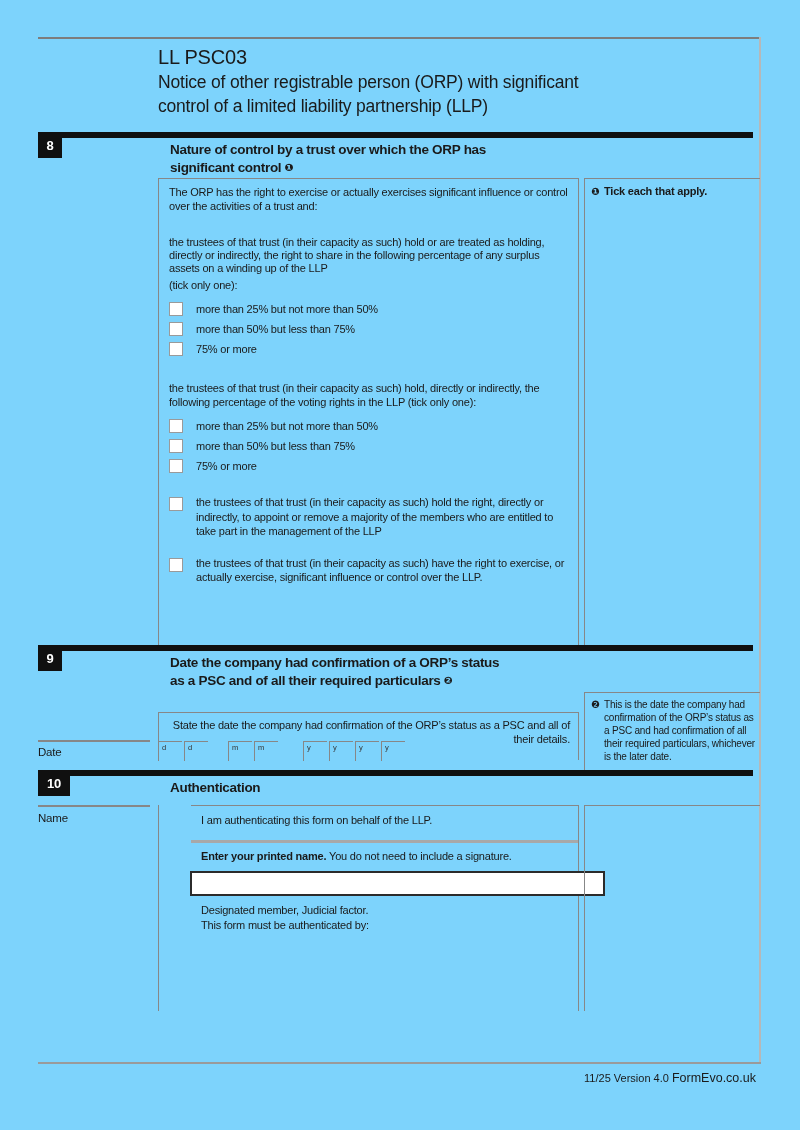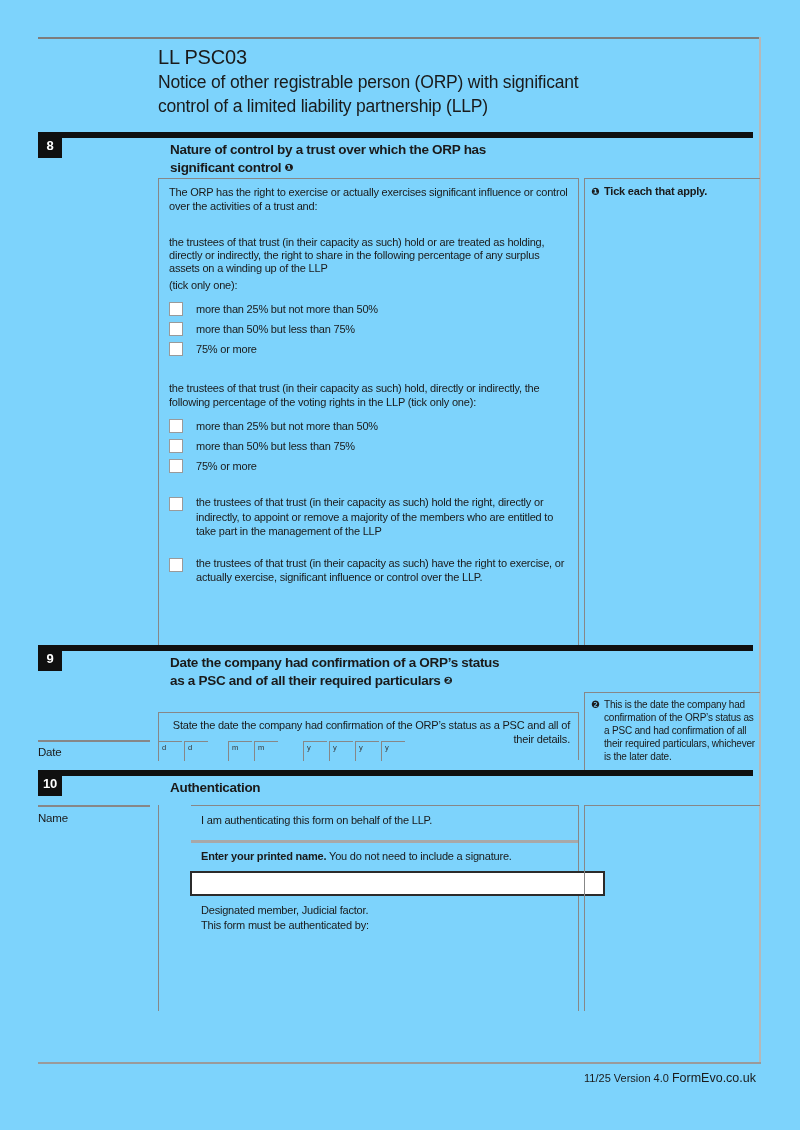--- a/index.html
+++ b/index.html
@@ -13,21 +13,21 @@
   .frame-right{position:absolute;left:759px;top:37px;width:2px;height:1027px;background:#b7b7b7;}
   .rule-bottom{position:absolute;left:38px;top:1062px;width:723px;height:2px;background:#9a9a9a;}
   
   .hdr{position:absolute;left:158px;top:44px;width:520px;}
   .form-code{font-size:20px;line-height:26px;}
   .form-title-line{font-size:17.5px;line-height:24px;}
   
   .secbar{position:absolute;left:38px;height:6px;width:715px;background:#101010;}
   .numbox{position:absolute;left:38px;width:24px;height:26px;background:#101010;color:#ffffff;
           font-weight:bold;font-size:13px;display:flex;align-items:center;justify-content:center;}
-  .numbox.wide{width:24px;}
+  .numbox.wide{width:32px;}
   .sec-heading{position:absolute;left:170px;width:400px;font-weight:bold;font-size:13.5px;line-height:17.5px;letter-spacing:-0.3px;}
   .marker{font-size:10.5px;position:relative;top:-1px;margin-left:3px;letter-spacing:0;}
   
   .mainbox{position:absolute;left:158px;width:421px;border:1.5px solid #878787;border-bottom:none;box-sizing:border-box;}
   .sidebox{position:absolute;left:584px;width:176px;border-top:1.5px solid #878787;border-left:1.5px solid #878787;box-sizing:border-box;}
   .bodytxt{font-size:11px;line-height:13.5px;}
   
   .box8{top:178px;height:467px;}
   .box8-content{padding:7px 8px 0 10px;}
   .p-intro{margin:0 0 23px 0;}

